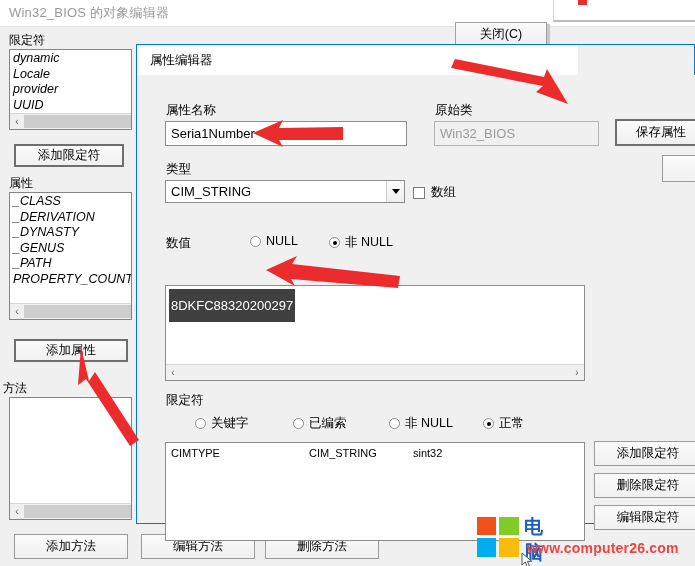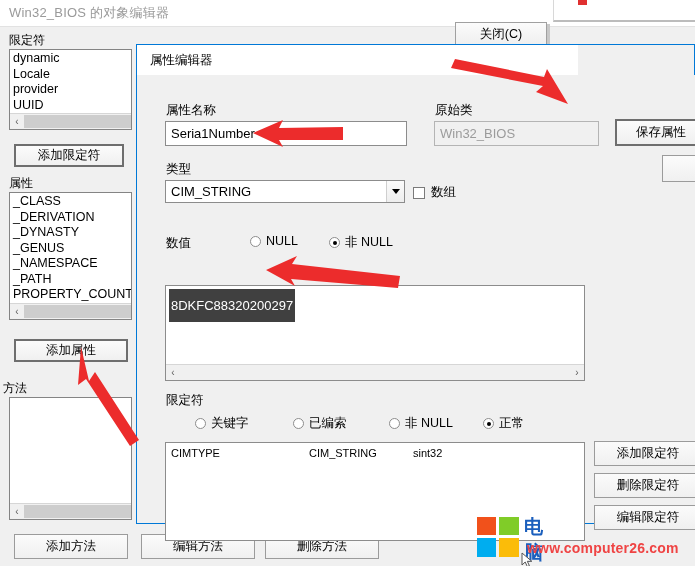--- a/index.html
+++ b/index.html
@@ -44,20 +44,21 @@
 
   .listbox {
     position: absolute;
     background: #ffffff;
     border: 1px solid #848484;
     box-sizing: border-box;
     overflow: hidden;
   }
   .listbox .items {
     padding: 1px 0 0 3px;
+    font-style: italic;
   }
   .listbox .li {
     font-size: 12.5px;
     line-height: 15.5px;
     white-space: nowrap;
     color: #000;
   }
   .hscroll {
     position: absolute;
     left: 0; bottom: 0;
@@ -305,21 +306,20 @@
     <div class="btn thick" style="left:14px; top:117px; width:110px; height:23px;">添加限定符</div>
 
     <div class="sec-label" style="left:9px; top:148px;">属性</div>
 
     <div class="listbox" style="left:9px; top:165px; width:123px; height:128px;">
       <div class="items">
         <div class="li">_CLASS</div>
         <div class="li">_DERIVATION</div>
         <div class="li">_DYNASTY</div>
         <div class="li">_GENUS</div>
-        <div class="li">_NAMESPACE</div>
         <div class="li">_PATH</div>
         <div class="li">PROPERTY_COUNT</div>
       </div>
       <div class="hscroll" style="width:121px;">
         <div class="arrow">‹</div>
         <div class="thumb" style="width:107px;"></div>
       </div>
     </div>
 
     <div class="btn thick" style="left:14px; top:312px; width:114px; height:23px;">添加属性</div>

